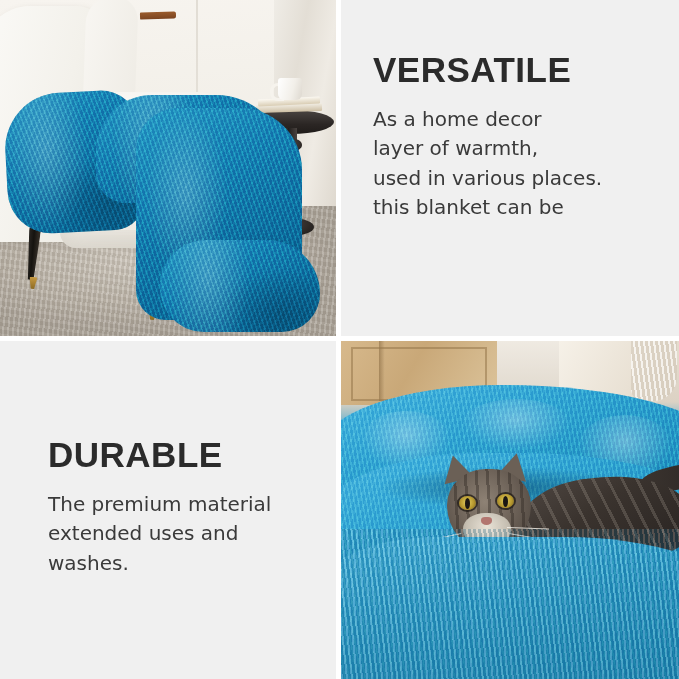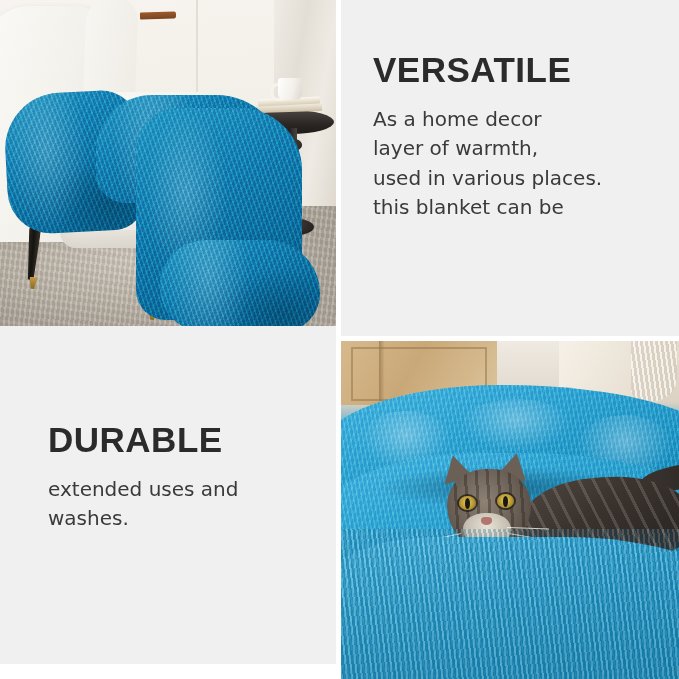--- a/index.html
+++ b/index.html
@@ -20,21 +20,21 @@
     background: #ffffff;
   }
 
   
   .quad {
     position: absolute;
     overflow: hidden;
   }
   .q-tl { left: 0px;   top: 0px;   width: 336px; height: 336px; }
   .q-tr { left: 341px; top: 0px;   width: 338px; height: 336px; }
-  .q-bl { left: 0px;   top: 326px; width: 336px; height: 338px; }
+  .q-bl { left: 0px;   top: 341px; width: 336px; height: 338px; }
   .q-br { left: 341px; top: 341px; width: 338px; height: 338px; }
 
   .text-panel {
     background: #f0f0f0;
   }
 
   
   .copy-tr {
     position: absolute;
     left: 32px;
@@ -442,20 +442,21 @@
         <span>used in various places.</span>
         <span>this blanket can be</span>
       </p>
     </div>
   </div>
 
   <div class="quad q-bl text-panel">
     <div class="copy-bl">
       <h2 class="headline">DURABLE</h2>
       <p class="body-copy">
+        <span>The premium material</span>
         <span>extended uses and</span>
         <span>washes.</span>
       </p>
     </div>
   </div>
 
   <div class="quad q-br">
     <div class="br-scene">
       <div class="headboard">
         <div class="headboard-edge"></div>

